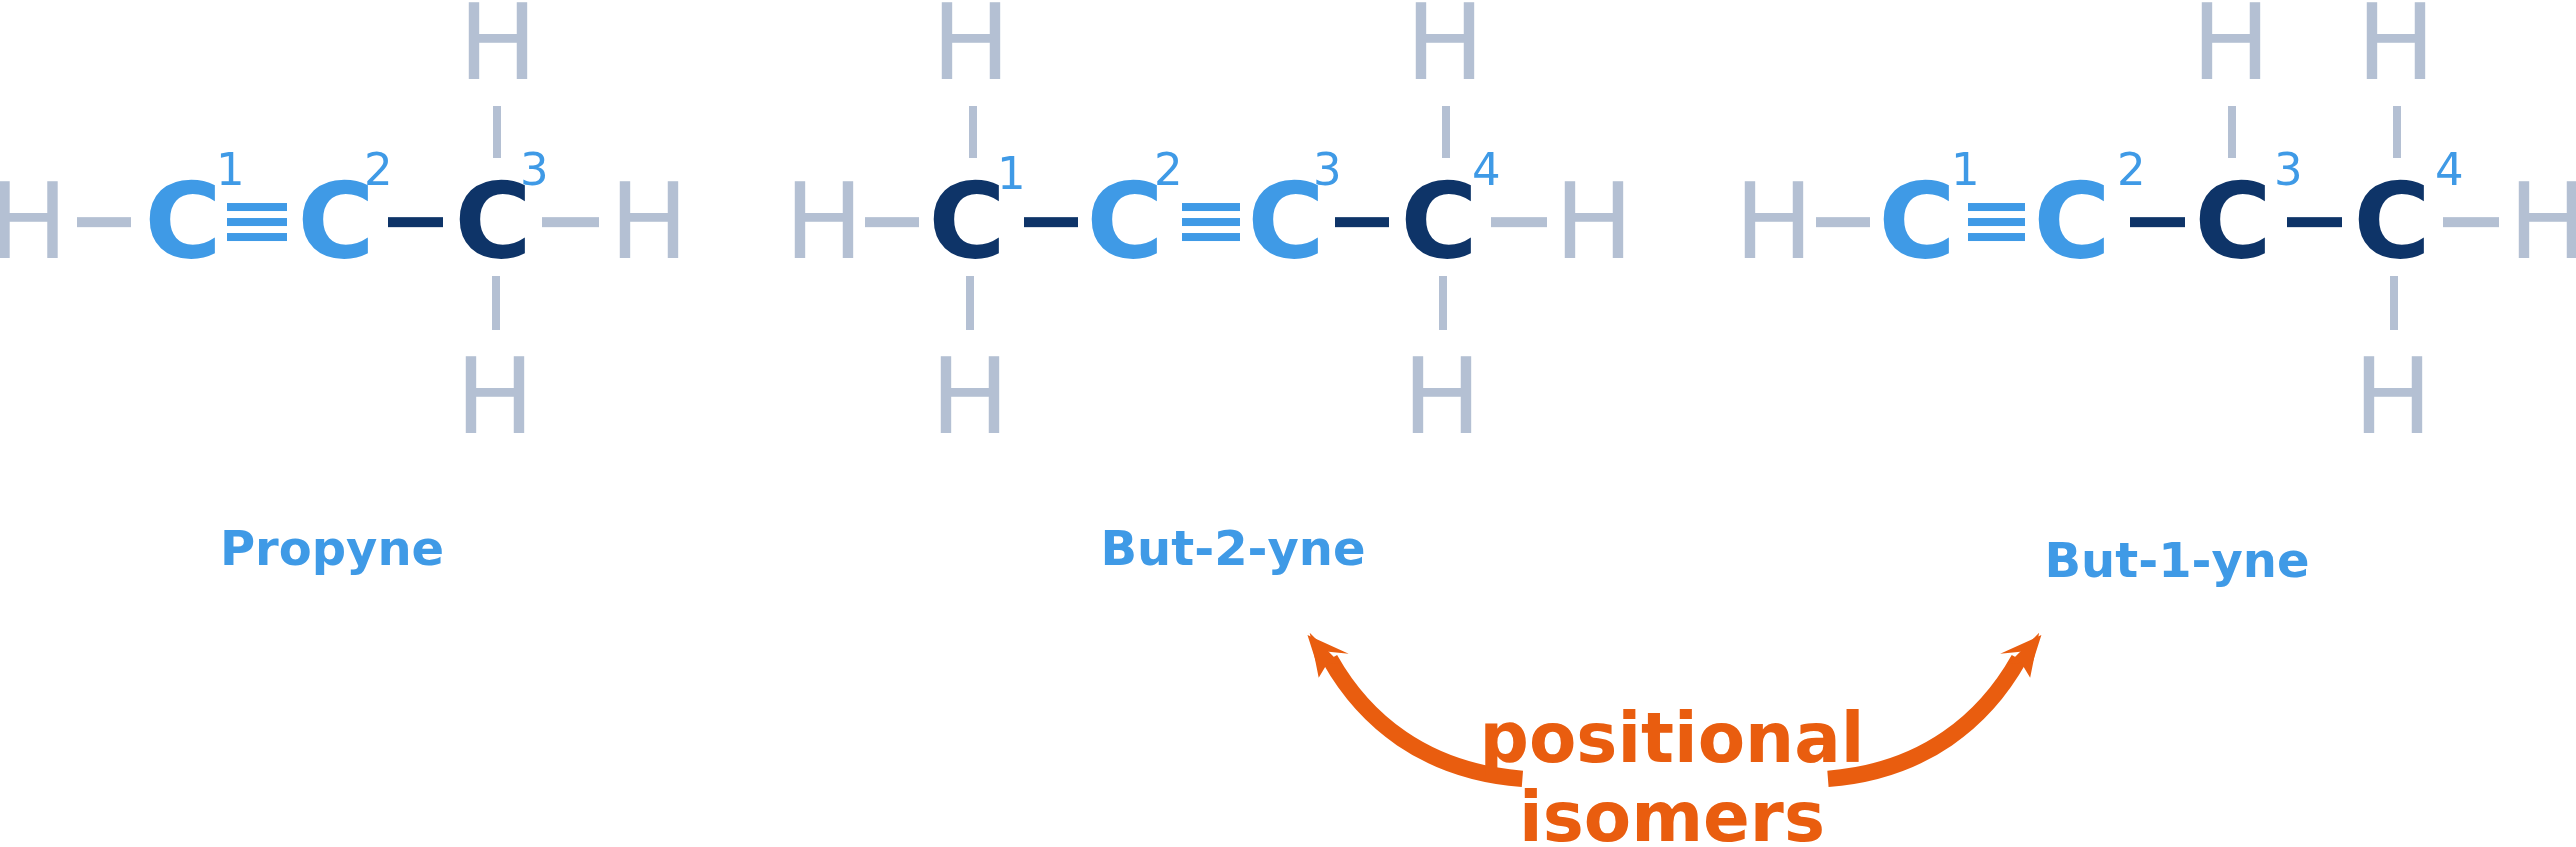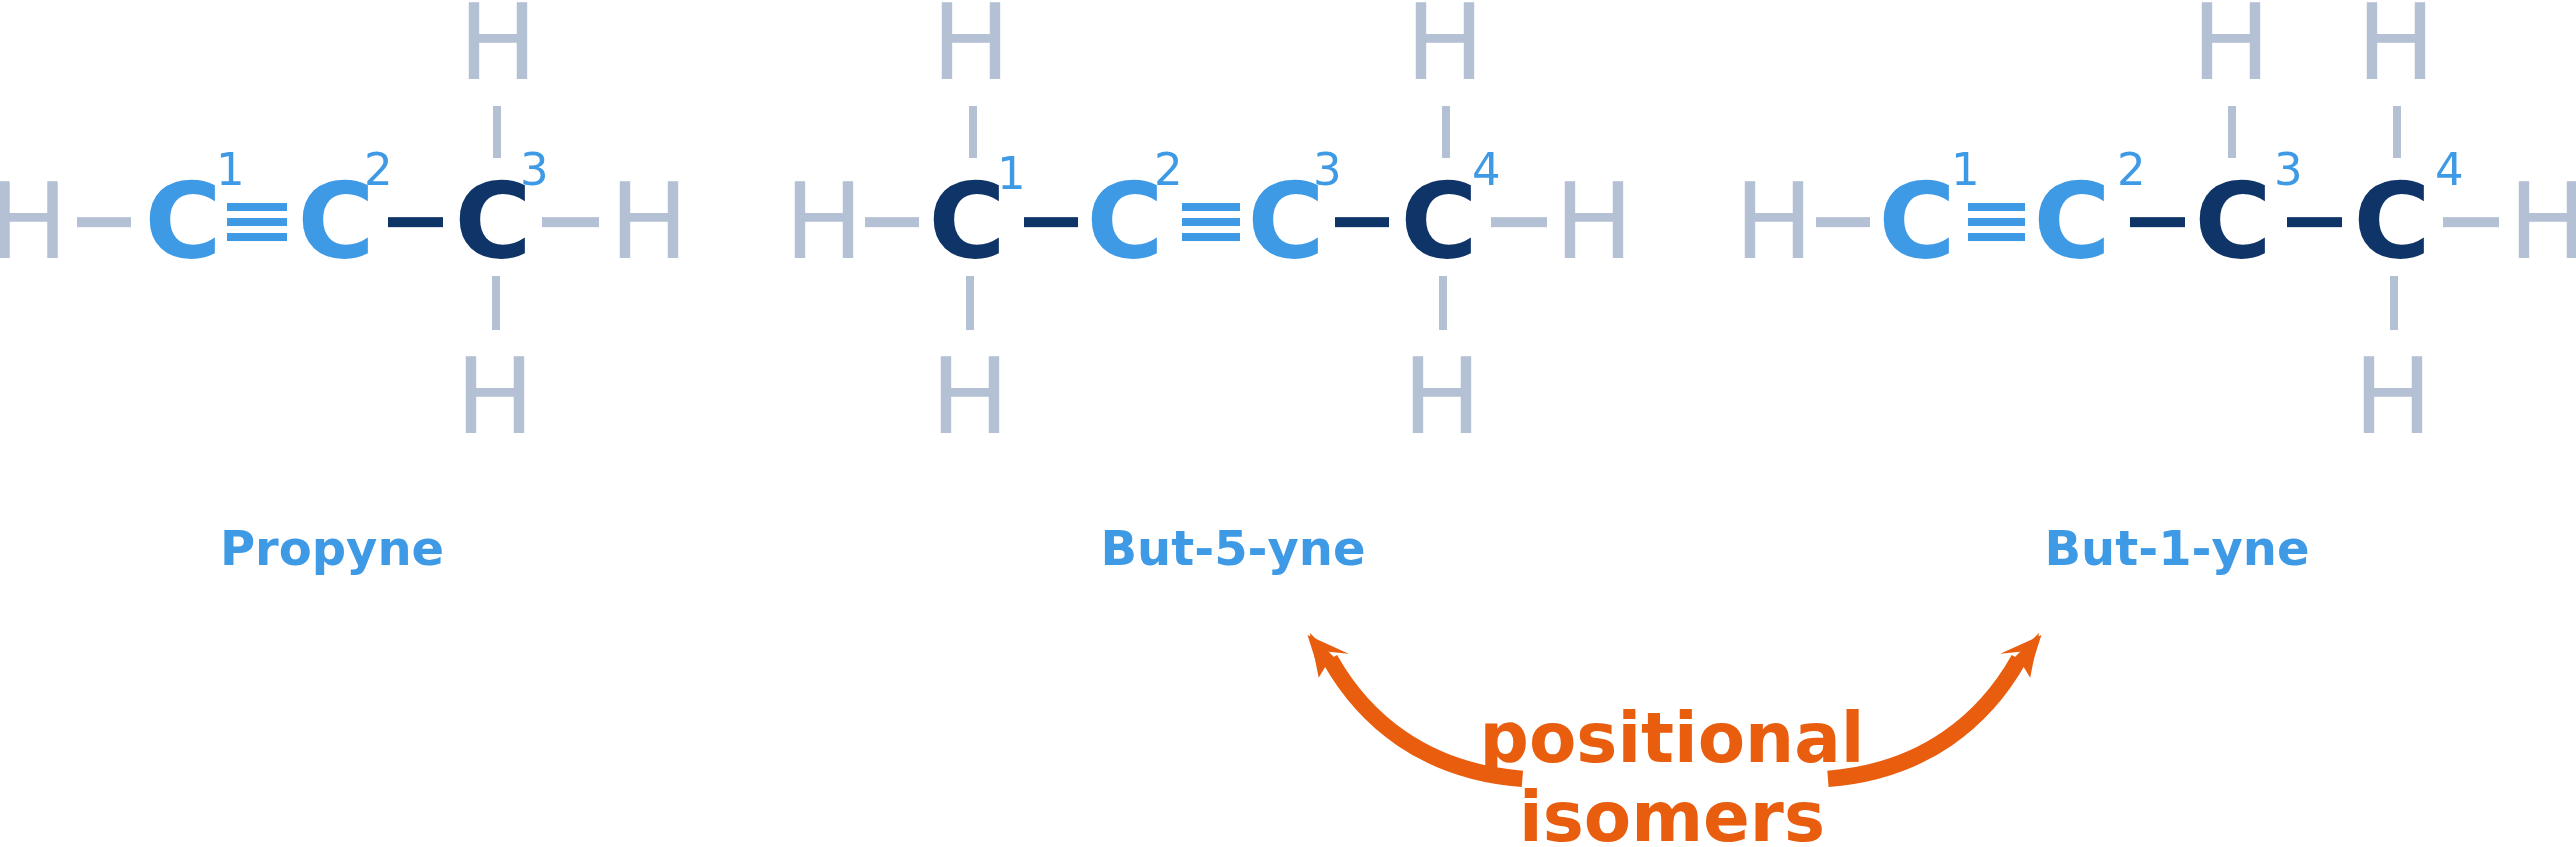--- a/index.html
+++ b/index.html
@@ -110,22 +110,22 @@
   <span class="atom atom-h" style="left:2231px;top:43px;">H</span>
   <div class="bond-v gray" style="left:2228px;top:106px;height:52px;"></div>
 
   <span class="atom atom-h" style="left:2396px;top:43px;">H</span>
   <div class="bond-v gray" style="left:2393px;top:106px;height:52px;"></div>
   <div class="bond-v gray" style="left:2390px;top:276px;height:54px;"></div>
   <span class="atom atom-h" style="left:2393px;top:397px;">H</span>
 </div>
 
 <div class="label" style="left:332px;top:524px;">Propyne</div>
-<div class="label" style="left:1233px;top:524px;">But-5-yne</div>
-<div class="label" style="left:2177px;top:524px;text-align:right;">But-1-yne</div>
+<div class="label" style="left:1233px;top:524px;">But-2-yne</div>
+<div class="label" style="left:2177px;top:536px;text-align:right;">But-1-yne</div>
 
 <svg class="arrows" width="2576" height="847" viewBox="0 0 3438 1131">
   <g>
     <path d="M2032 1040 C 1900 1030, 1820 960, 1775 880" fill="none" stroke="#e95d0f" stroke-width="22" stroke-linecap="butt"></path>
     <polygon points="1745,848 1800,873 1770,870 1760,895" fill="#e95d0f"></polygon>
     <polygon points="1748,845 1760,905 1772,885 1790,887" fill="#e95d0f"></polygon>
   </g>
   <g>
     <path d="M2440 1040 C 2570 1030, 2650 960, 2695 880" fill="none" stroke="#e95d0f" stroke-width="22" stroke-linecap="butt"></path>
     <polygon points="2725,848 2670,873 2700,870 2710,895" fill="#e95d0f"></polygon>

